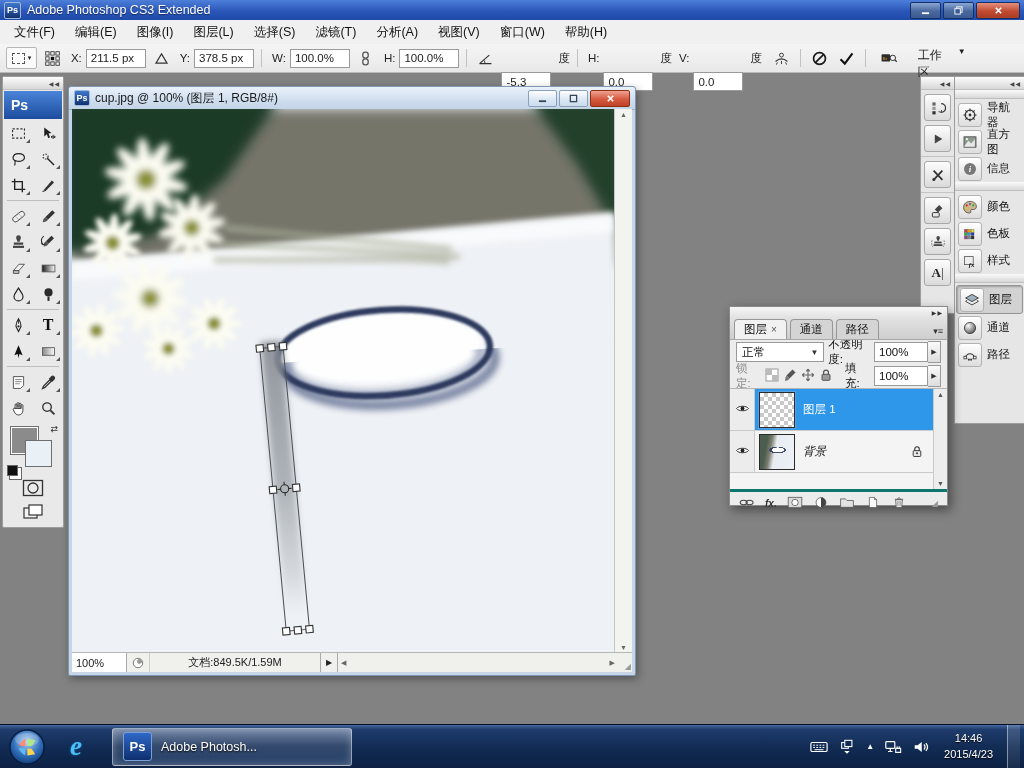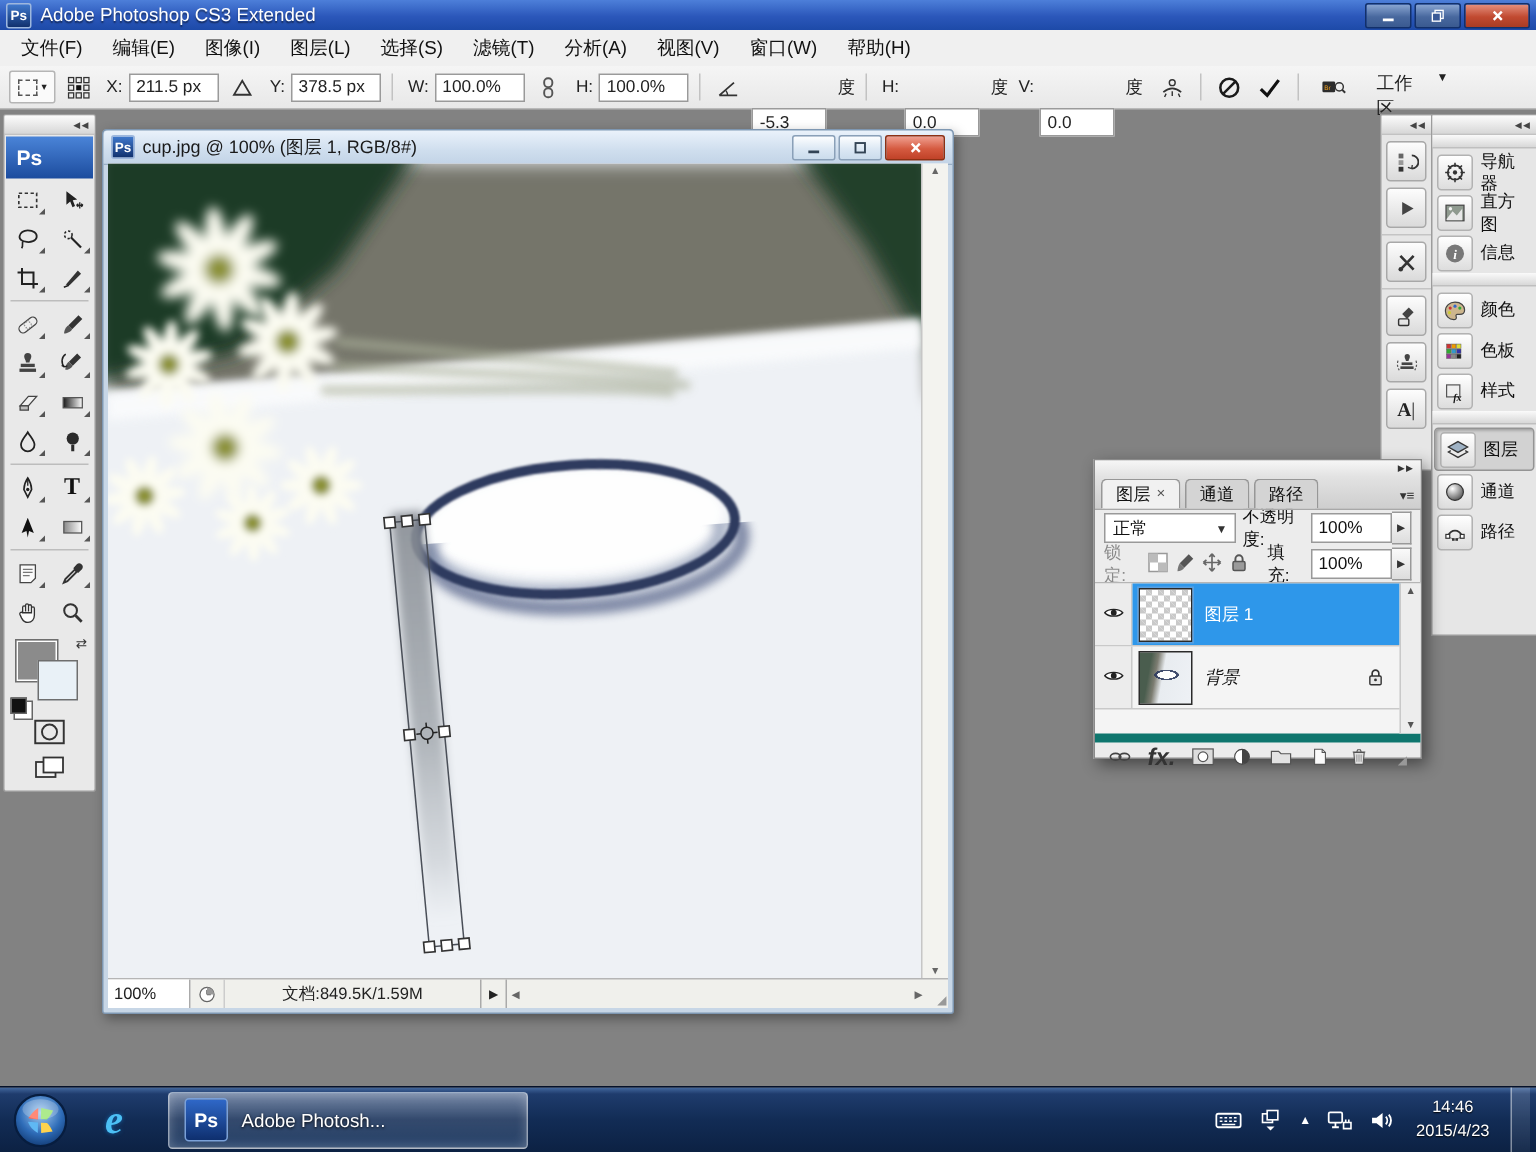--- a/index.html
+++ b/index.html
@@ -117,42 +117,42 @@
     align-items:center;justify-content:space-between;padding:0 5px;}
   .lp-select .car{font-size:8px;color:#333;}
   .fgroup{display:flex;align-items:center;}
   .lp-field{width:44px;height:18px;background:#fff;border:1px solid #999;display:flex;align-items:center;padding:0 4px;}
   .spin-btn{width:12px;height:20px;border:1px solid #999;border-left:none;background:linear-gradient(#fafafa,#ddd);
     display:flex;align-items:center;justify-content:center;font-size:7px;color:#333;}
   .lock-label{color:#8a8a8a;}
   .lock-icons{display:flex;gap:4px;align-items:center;}
   .lock-icons svg{width:14px;height:14px;}
   .lp-list{position:relative;height:100px;background:#f4f4f4;border-top:1px solid #b5b5b5;
-    border-bottom:6px solid #0f766e;padding-right:13px;}
+    border-bottom:3px solid #0f766e;padding-right:13px;}
   .layer-row{display:flex;align-items:stretch;height:41px;border-bottom:1px solid #c9c9c9;}
   .eye-cell{width:24px;border-right:1px solid #c9c9c9;display:flex;align-items:center;justify-content:center;background:#ececec;}
   .eye-cell svg{width:15px;height:15px;}
   .layer-main{flex:1;display:flex;align-items:center;gap:8px;padding:0 4px;}
   .layer-row.selected .layer-main{background:#2e97ea;color:#fff;}
   .thumb{width:34px;height:34px;border:1px solid #2a2a2a;background:#fff;flex:0 0 auto;}
   .thumb.checker{background-image:linear-gradient(45deg,#c9c9c9 25%,transparent 25%,transparent 75%,#c9c9c9 75%),
     linear-gradient(45deg,#c9c9c9 25%,#fff 25%,#fff 75%,#c9c9c9 75%);background-size:8px 8px;background-position:0 0,4px 4px;
     outline:1px solid #5aa0e0;}
   .thumb.photo-mini{background:
     radial-gradient(ellipse 11px 4.5px at 52% 44%, rgba(255,255,255,.95) 0 55%, rgba(46,59,95,.9) 56% 75%, transparent 76%),
     linear-gradient(100deg,#4a5d4e 0 20%,#7d7d72 32%,#e8ecf0 45%,#eef1f5 100%);}
   .layer-name.bg-name{font-style:italic;}
   .layer-lock{margin-left:auto;margin-right:7px;display:flex;align-items:center;}
   .layer-lock svg{width:12px;height:13px;}
   .layer-scroll{position:absolute;right:0;top:0;bottom:0;width:13px;border-left:1px solid #c9c9c9;
     background:#ededed;display:flex;flex-direction:column;justify-content:space-between;align-items:center;
     font-size:7px;color:#555;padding:2px 0;}
   .lp-bottom{height:22px;display:flex;align-items:center;gap:10px;padding:0 9px;color:#444;}
   .lp-bottom svg{height:13px;width:16px;}
-  .lp-bottom .fx-btn{font-style:italic;font-weight:bold;font-size:16px;color:#333;}
+  .lp-bottom .fx-btn{font-style:italic;font-weight:bold;font-size:10px;color:#333;}
   .lp-grip{margin-left:auto;font-size:8px;color:#999;}
   
   .taskbar{position:absolute;left:0;bottom:0;width:100%;height:43px;display:flex;align-items:center;color:#fff;
     background:linear-gradient(#44699f 0%,#1f3c6d 10%,#122c55 50%,#0c2143 100%);border-top:1px solid #05112a;}
   .start-orb{width:38px;height:38px;margin:0 12px 0 8px;display:flex;align-items:center;justify-content:center;}
   .start-orb svg{width:36px;height:36px;}
   .ie-btn{width:36px;height:36px;display:flex;align-items:center;justify-content:center;margin-right:18px;}
   .task-btn{height:36px;width:218px;border:1px solid rgba(255,255,255,.5);border-radius:3px;
     background:linear-gradient(rgba(255,255,255,.38),rgba(255,255,255,.14) 48%,rgba(110,150,200,.28));
     display:flex;align-items:center;gap:9px;padding:0 10px;box-shadow:inset 0 0 8px rgba(255,255,255,.28);}

